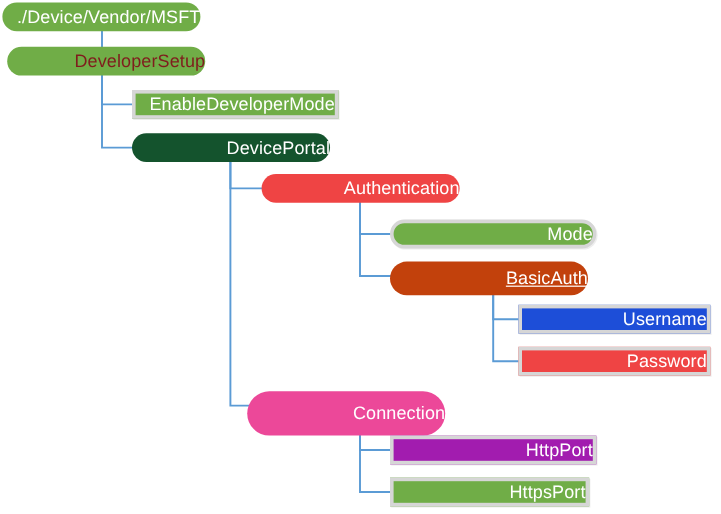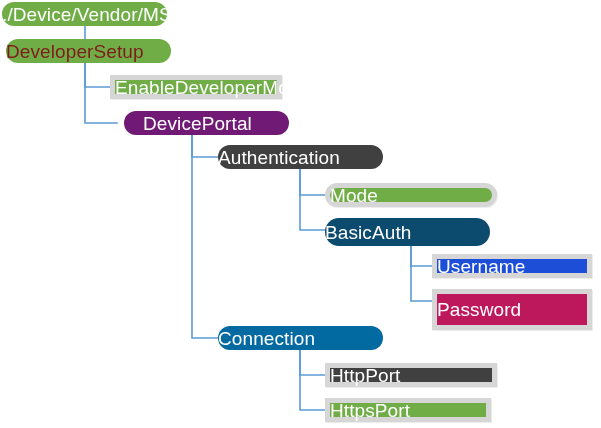--- a/index.html
+++ b/index.html
@@ -17,30 +17,30 @@
     width:601px;height:428px;
     pointer-events:none;
   }
   .node{
     position:absolute;
     box-sizing:border-box;
     background:#70AD47;
     color:#FFFFFF;
     display:flex;
     align-items:center;
-    justify-content:flex-start;
-    font-size:19px;
+    justify-content:flex-end;
+    font-size:15px;
     line-height:1;
     letter-spacing:0.1px;
     white-space:nowrap;
     z-index:2;
   }
   .node.rect{
     border-radius:0;
-    border:5px solid #0c4a6e;
+    border:3px solid #0c4a6e;
     box-shadow:1px 1px 0 rgba(0,0,0,0.07);
   }
   .node.pill{
     border-radius:999px;
     border:none;
   }
   .node .label{
     pointer-events:none;
   }
 </style>
@@ -63,40 +63,40 @@
     </svg>
 <div class="node pill" style="left: 2px; top: 2px; width: 165px; height: 24px; background: rgb(112, 173, 71); color: rgb(255, 255, 255);">
       <span class="label">./Device/Vendor/MSFT</span>
     </div>
     <div class="node pill" style="left: 6px; top: 39px; width: 165px; height: 24px; background: rgb(112, 173, 71); color: #7f1d1d;">
       <span class="label">DeveloperSetup</span>
     </div>
     <div class="node rect" style="left: 110px; top: 75px; width: 172px; height: 24px; background: rgb(112, 173, 71); color: rgb(255, 255, 255); border-color: rgb(214, 214, 214);">
       <span class="label">EnableDeveloperMode</span>
     </div>
-    <div class="node pill" style="left: 124px; top: 111px; width: 165px; height: 24px; background: #701a75; color: rgb(255, 255, 255); padding-left: 19px;">
+    <div class="node pill" style="left: 110px; top: 111px; width: 165px; height: 24px; background: #14532d; color: rgb(255, 255, 255); padding-left: 19px;">
       <span class="label">DevicePortal</span>
     </div>
-    <div class="node pill" style="left: 218px; top: 145px; width: 165px; height: 24px; background: #404040; color: rgb(255, 255, 255);">
+    <div class="node pill" style="left: 218px; top: 145px; width: 165px; height: 24px; background: #ef4444; color: rgb(255, 255, 255);">
       <span class="label">Authentication</span>
     </div>
     <div class="node rect" style="left: 325px; top: 183px; width: 172px; height: 24px; background: rgb(112, 173, 71); color: rgb(255, 255, 255); border-color: rgb(214, 214, 214); border-radius: 12px;">
       <span class="label">Mode</span>
     </div>
-    <div class="node pill" style="left: 325px; top: 218px; width: 165px; height: 28px; background: #0c4a6e; color: rgb(255, 255, 255);">
+    <div class="node pill" style="left: 325px; top: 218px; width: 165px; height: 28px; background: #c2410c; color: rgb(255, 255, 255); text-decoration: underline;">
       <span class="label">BasicAuth</span>
     </div>
     <div class="node rect" style="left: 432px; top: 254px; width: 160px; height: 24px; background: #1d4ed8; color: rgb(255, 255, 255); border-color: rgb(214, 214, 214);">
       <span class="label">Username</span>
     </div>
-    <div class="node rect" style="left: 432px; top: 289px; width: 160px; height: 41px; background: #be185d; color: rgb(255, 255, 255); border-color: rgb(214, 214, 214);">
+    <div class="node rect" style="left: 432px; top: 289px; width: 160px; height: 24px; background: #ef4444; color: rgb(255, 255, 255); border-color: rgb(214, 214, 214);">
       <span class="label">Password</span>
     </div>
-    <div class="node pill" style="left: 218px; top: 326px; width: 165px; height: 24px; background: #0369a1; color: rgb(255, 255, 255);">
+    <div class="node pill" style="left: 206px; top: 326px; width: 165px; height: 37px; background: #ec4899; color: rgb(255, 255, 255);">
       <span class="label">Connection</span>
     </div>
-    <div class="node rect" style="left: 325px; top: 363px; width: 172px; height: 24px; background: #404040; color: rgb(255, 255, 255); border-color: rgb(214, 214, 214);">
+    <div class="node rect" style="left: 325px; top: 363px; width: 172px; height: 24px; background: #a21caf; color: rgb(255, 255, 255); border-color: rgb(214, 214, 214);">
       <span class="label">HttpPort</span>
     </div>
     <div class="node rect" style="left: 325px; top: 398px; width: 166px; height: 24px; background: rgb(112, 173, 71); color: rgb(255, 255, 255); border-color: rgb(214, 214, 214);">
       <span class="label">HttpsPort</span>
     </div>
   </div>
 
 </body></html>

